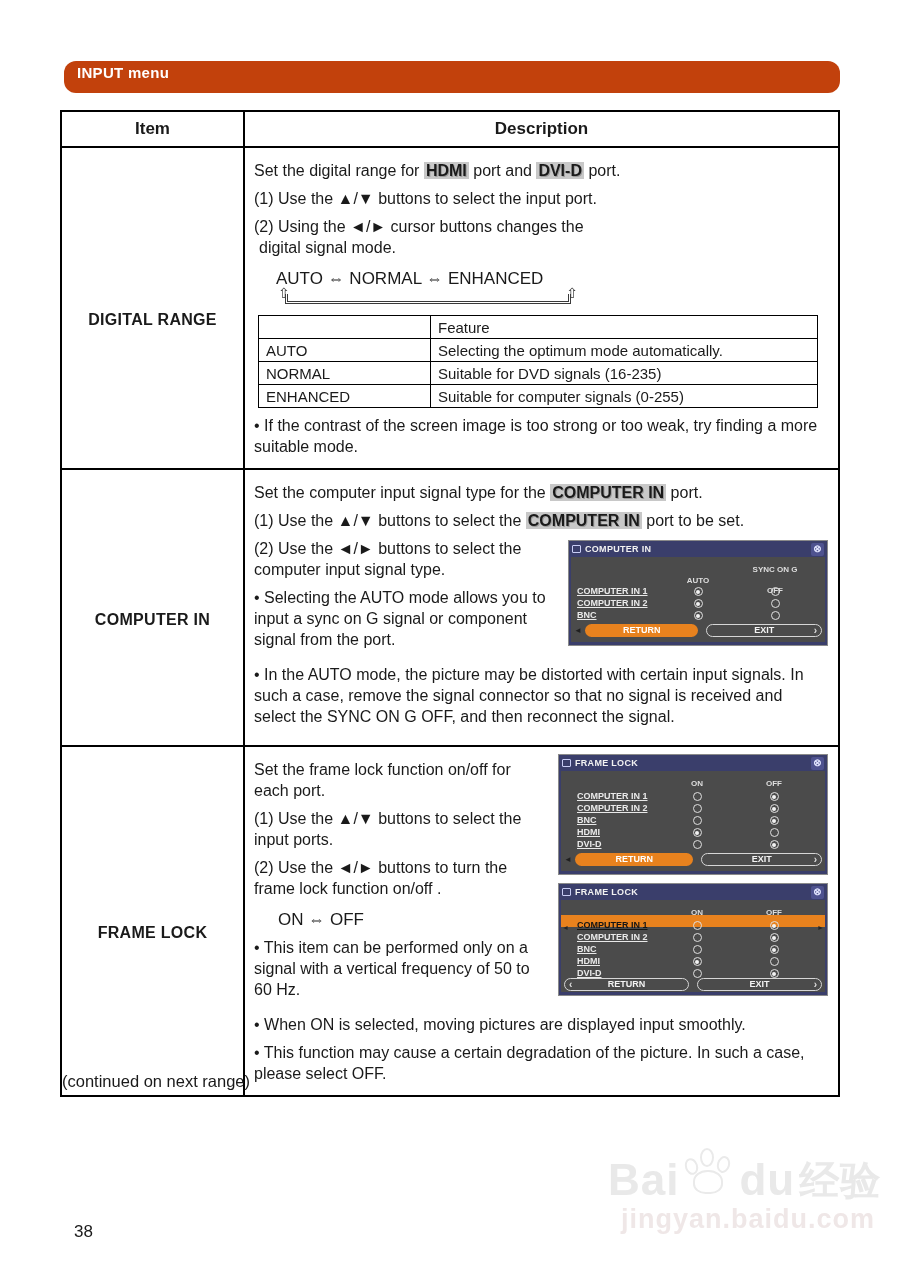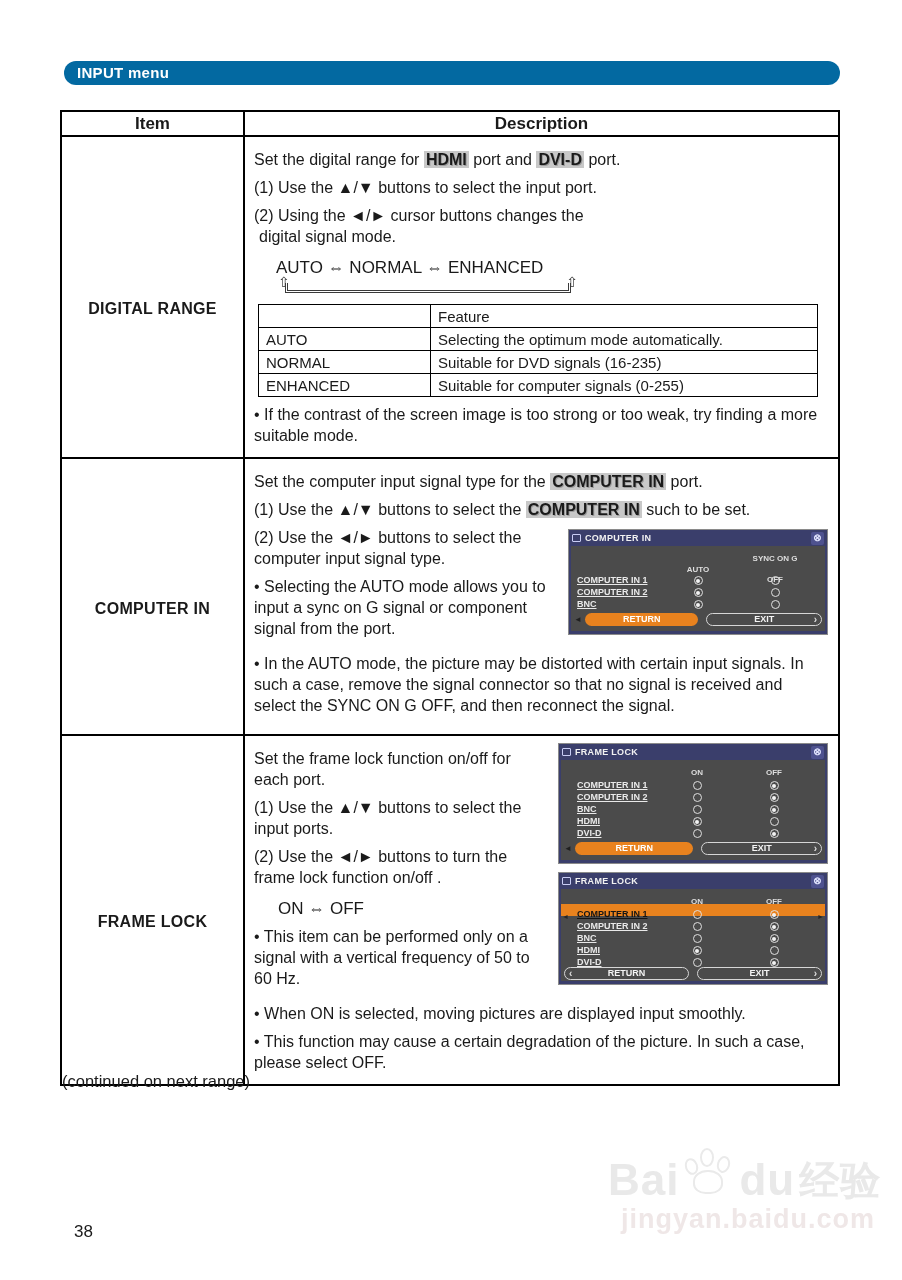--- a/index.html
+++ b/index.html
@@ -3,27 +3,27 @@
 <meta charset="utf-8">
 <style>
   * { margin:0; padding:0; box-sizing:border-box; }
   html,body { background:#ffffff; }
   .page {
     position:relative; width:902px; height:1280px; background:#fff;
     font-family:"Liberation Sans", sans-serif; color:#1a1a1a; overflow:hidden;
   }
   
   .section-bar {
-    position:absolute; left:64px; top:61px; width:776px; height:24px;
-    background:#0369a1; border-radius:12px; color:#fff; font-weight:bold;
+    position:absolute; left:64px; top:61px; width:776px; height:32px;
+    background:#c2410c; border-radius:12px; color:#fff; font-weight:bold;
     font-size:15px; line-height:24px; padding-left:13px; letter-spacing:.3px;
   }
   
   .main-table { position:absolute; left:60px; top:110px; width:780px; border:2px solid #000; }
-  .mt-header { display:flex; border-bottom:2px solid #000; height:25px; font-weight:bold; font-size:17px; }
+  .mt-header { display:flex; border-bottom:2px solid #000; height:36px; font-weight:bold; font-size:17px; }
   .mt-row { display:flex; border-bottom:2px solid #000; }
   .mt-row:last-child { border-bottom:none; }
   .col-item { width:183px; border-right:2px solid #000; display:flex; align-items:center; justify-content:center; text-align:center; }
   .col-desc { flex:1; }
   .mt-header .col-item, .mt-header .col-desc { display:flex; align-items:center; justify-content:center; }
   .item-label { font-weight:bold; font-size:16px; letter-spacing:.3px;margin-top:24px; }
   .desc { padding:5px 10px 4px 9px; font-size:16px; line-height:21px; }
   .desc p { margin:7px 0; }
   .hl { background:#c8c8c8; font-weight:bold; padding:0 2px; text-shadow:1px 1px 0 #9b9b9b; }
   .indent2 { padding-left:5px; }
@@ -132,21 +132,21 @@
         <p>• If the contrast of the screen image is too strong or too weak, try finding a more suitable mode.</p>
       </div>
     </div>
 
     <div class="mt-row" style="min-height:277px;">
       <div class="col-item">
         <span class="item-label">COMPUTER IN</span>
       </div>
       <div class="col-desc desc">
         <p><span>Set the computer input signal type for the </span><span class="hl">COMPUTER IN</span><span> port.</span></p>
-        <p><span>(1) Use the ▲/▼ buttons to select the </span><span class="hl">COMPUTER IN</span><span> such to be set.</span></p>
+        <p><span>(1) Use the ▲/▼ buttons to select the </span><span class="hl">COMPUTER IN</span><span> port to be set.</span></p>
 
         <div class="osd float-right" style="width:260px;">
           <div class="osd-title">
             <span class="osd-title-icon"></span>
             <span>COMPUTER IN</span>
             <span class="osd-close">⊗</span>
           </div>
           <div class="osd-body">
             <div class="osd-grid g3a" style="height:22px;">
               <span></span>

